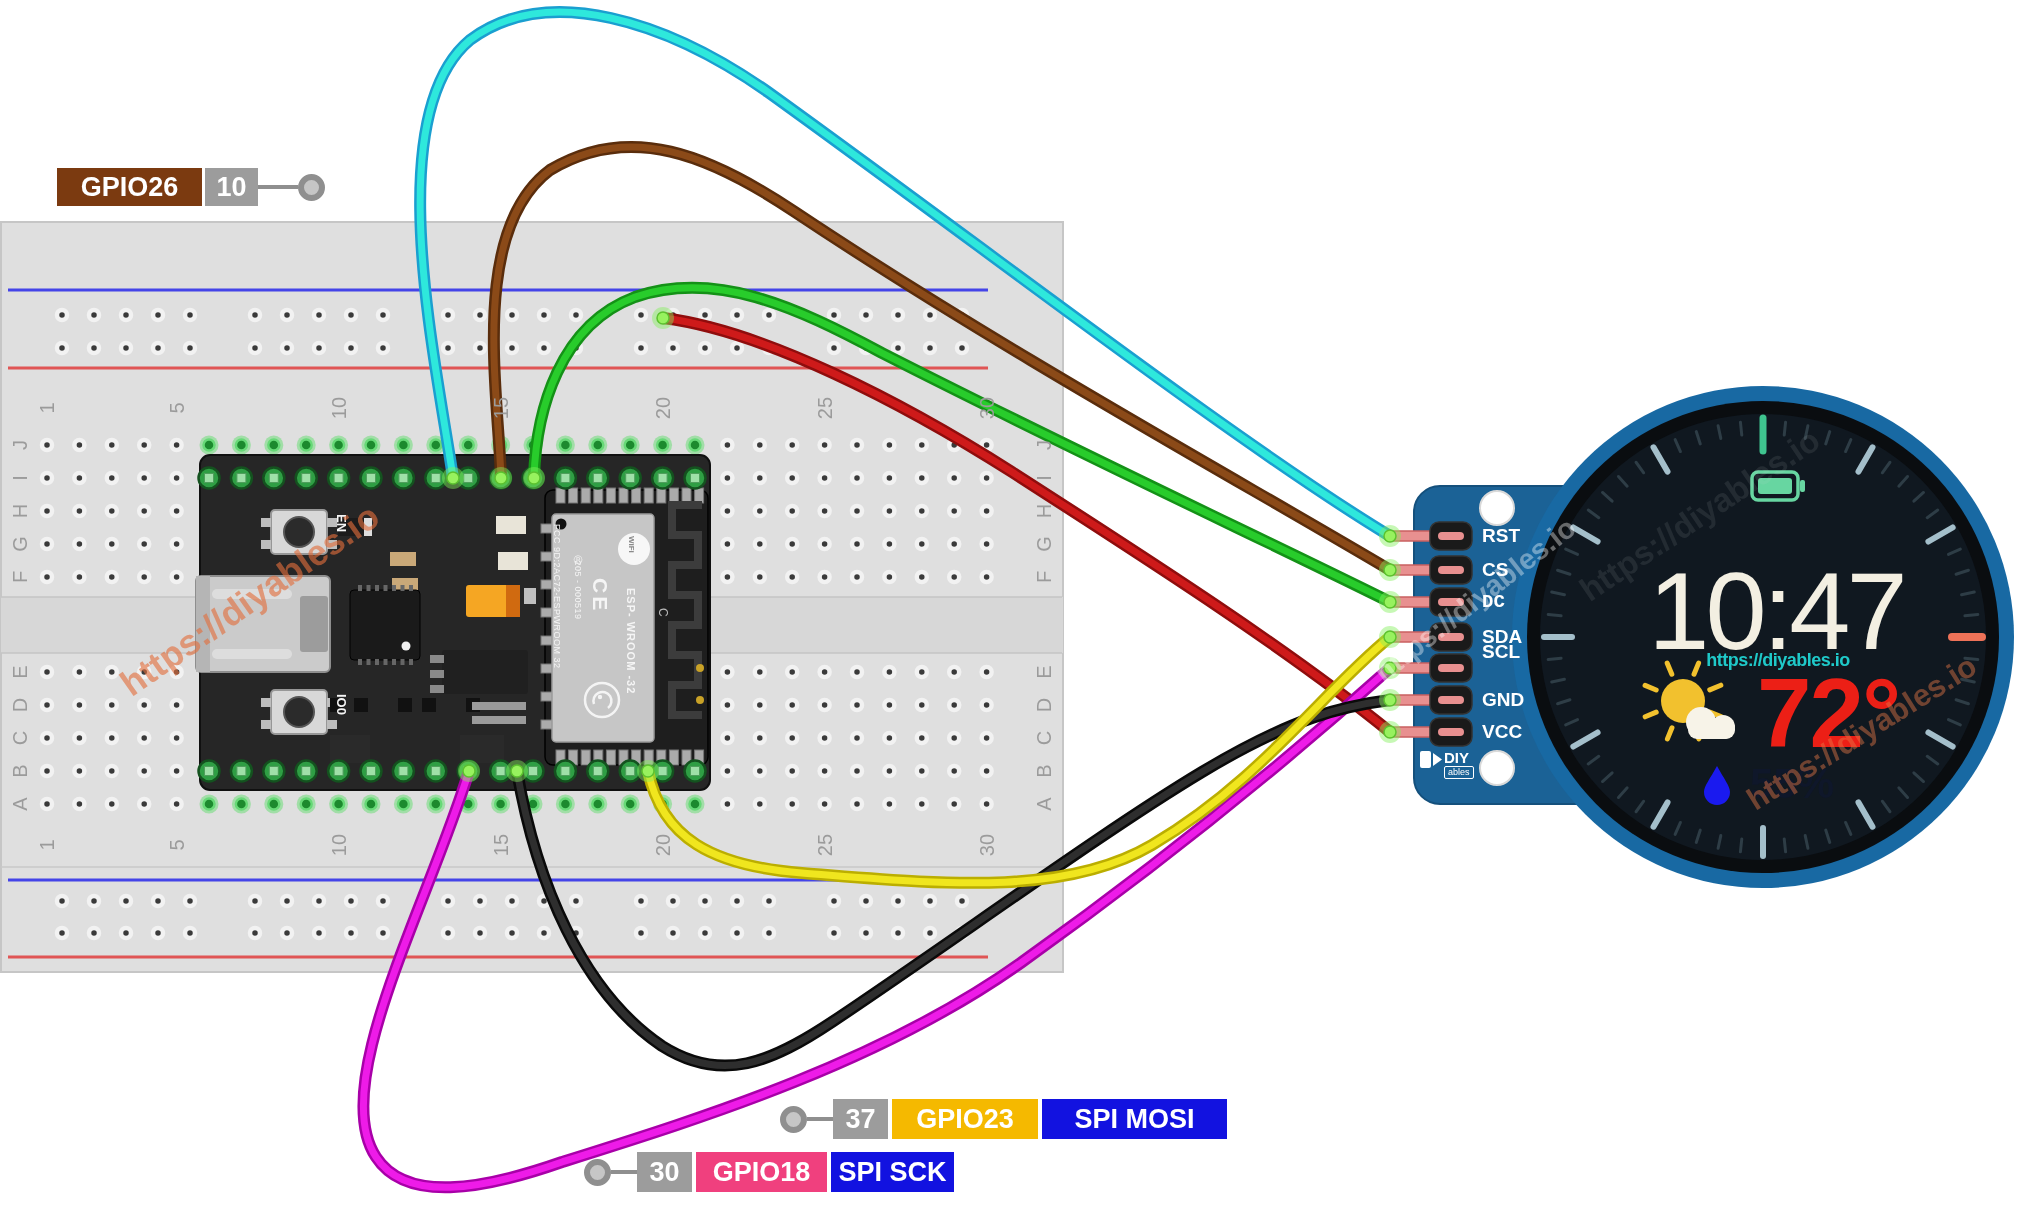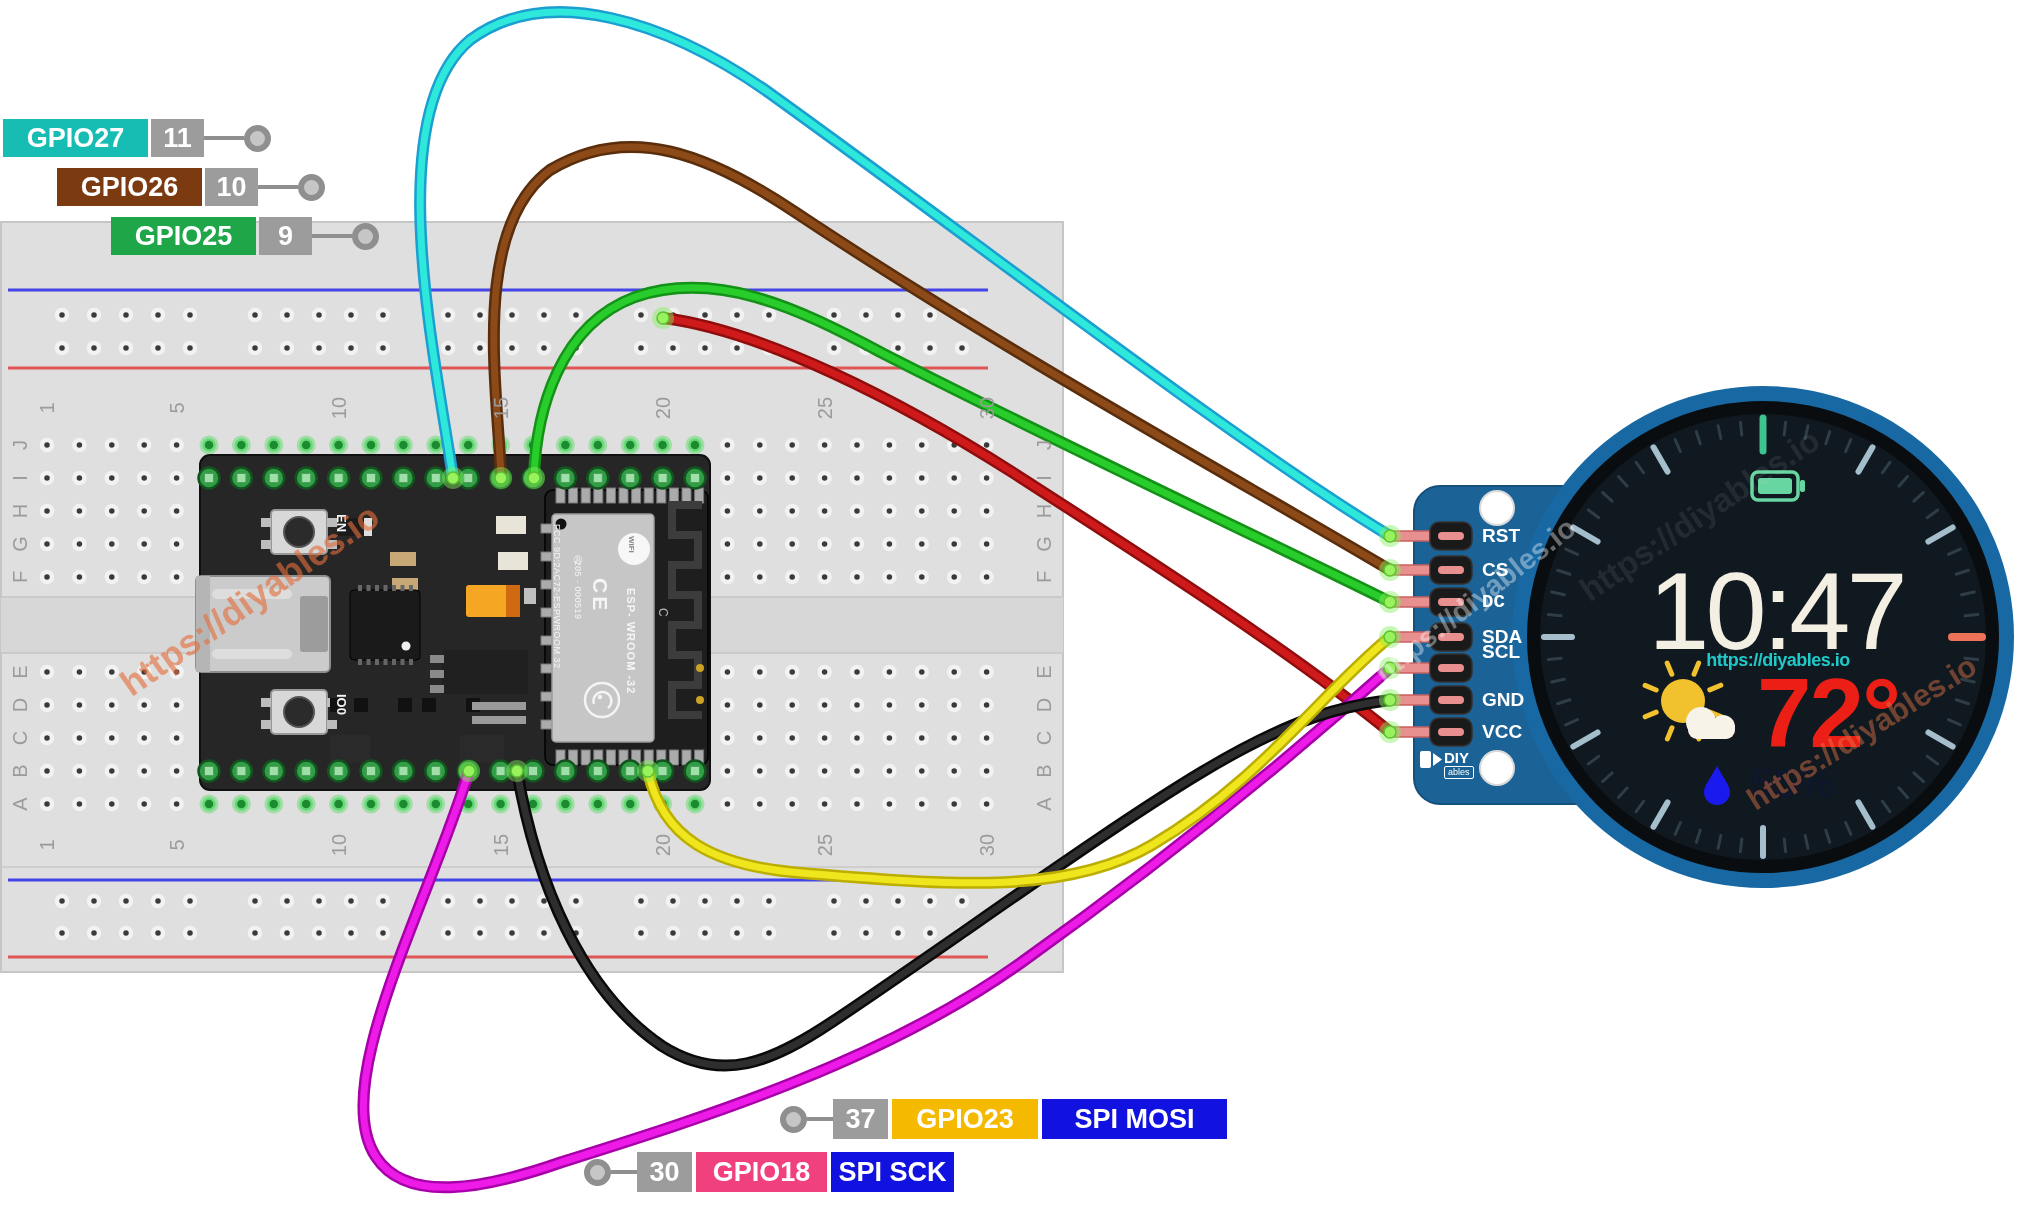--- a/index.html
+++ b/index.html
@@ -667,35 +667,23 @@
         <circle cx="1390" cy="637" r="6" fill="#97F25E" stroke="#5CC22F" stroke-width="1.5"></circle>
         <circle cx="1390" cy="668" r="11" fill="rgba(130,240,90,.45)"></circle>
         <circle cx="1390" cy="668" r="6" fill="#97F25E" stroke="#5CC22F" stroke-width="1.5"></circle>
         <circle cx="1390" cy="700" r="11" fill="rgba(130,240,90,.45)"></circle>
         <circle cx="1390" cy="700" r="6" fill="#97F25E" stroke="#5CC22F" stroke-width="1.5"></circle>
         <circle cx="1390" cy="732" r="11" fill="rgba(130,240,90,.45)"></circle>
         <circle cx="1390" cy="732" r="6" fill="#97F25E" stroke="#5CC22F" stroke-width="1.5"></circle>
       </g>
   </svg>
 
-  <div class="lg-row" style="left:3px;top:119px">
-    <div class="lg-gpio" style="background: rgb(23, 189, 178);">GPIO27</div>
-    <div class="lg-pin" style="background: rgb(156, 156, 156);">11</div>
-    <div class="lg-line"></div>
-    <div class="lg-dot"></div>
-  </div>
   <div class="lg-row" style="left:57px;top:168px">
     <div class="lg-gpio" style="background: rgb(123, 58, 16);">GPIO26</div>
     <div class="lg-pin" style="background: rgb(156, 156, 156);">10</div>
-    <div class="lg-line"></div>
-    <div class="lg-dot"></div>
-  </div>
-  <div class="lg-row" style="left:111px;top:217px">
-    <div class="lg-gpio" style="background: rgb(31, 166, 72);">GPIO25</div>
-    <div class="lg-pin" style="background: rgb(156, 156, 156);">9</div>
     <div class="lg-line"></div>
     <div class="lg-dot"></div>
   </div>
 
   <div class="bl-row" style="left:780px;top:1099px">
     <div class="lg-dot"></div>
     <div class="bl-line"></div>
     <div class="bl-box" style="width: 55px; background: rgb(156, 156, 156);">37</div>
     <div class="bl-box" style="width: 146px; margin-left: 4px; background: rgb(245, 185, 0);">GPIO23</div>
     <div class="bl-box" style="width: 185px; margin-left: 4px; background: rgb(18, 18, 224);">SPI MOSI</div>

